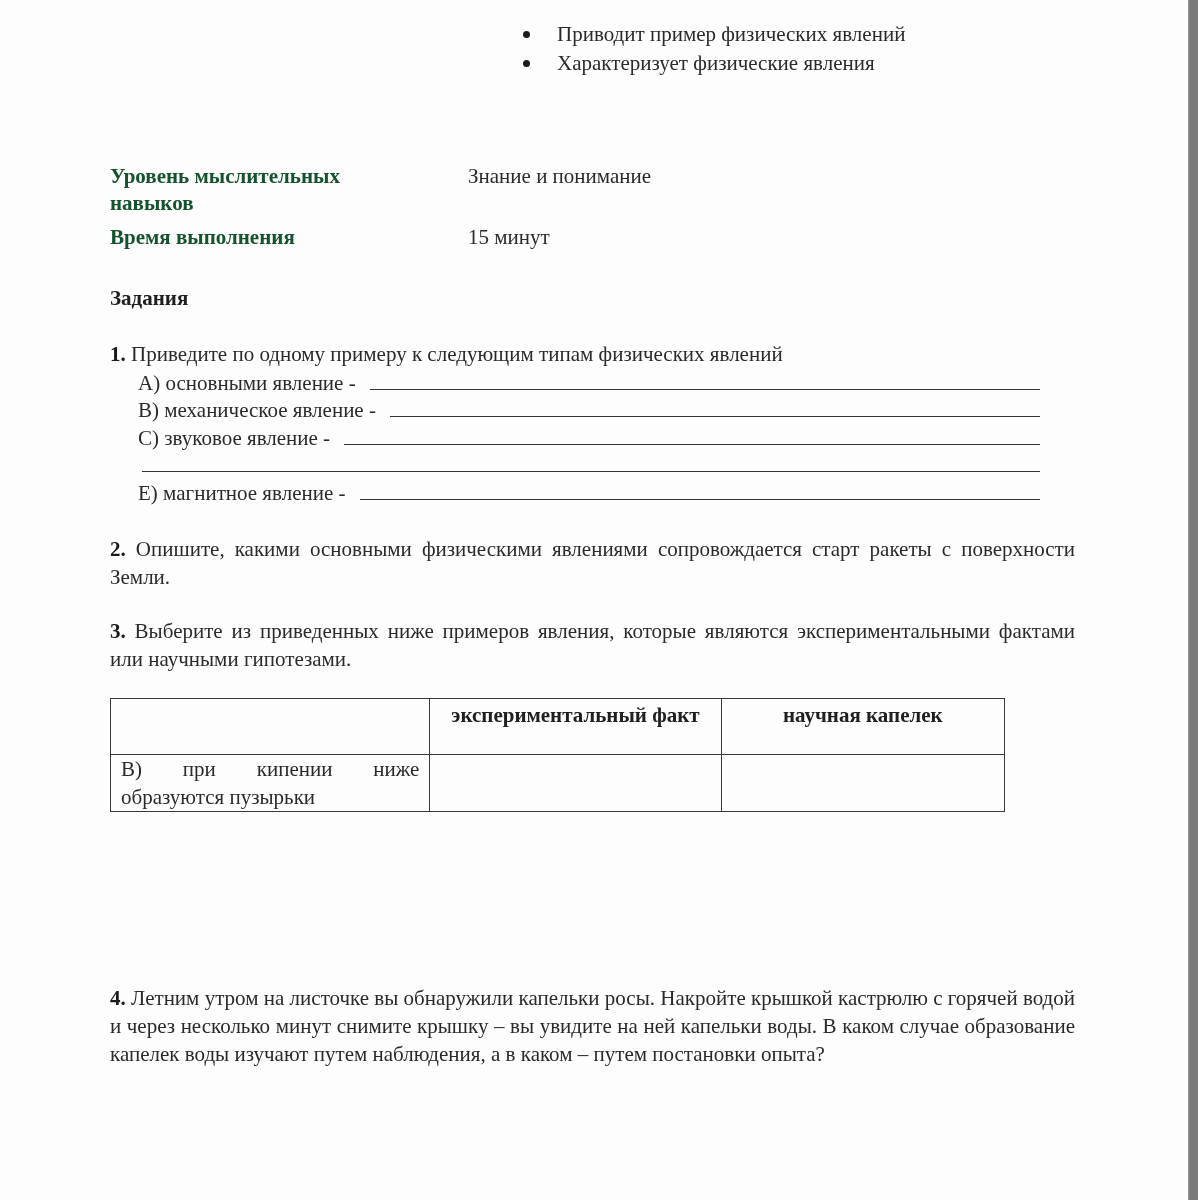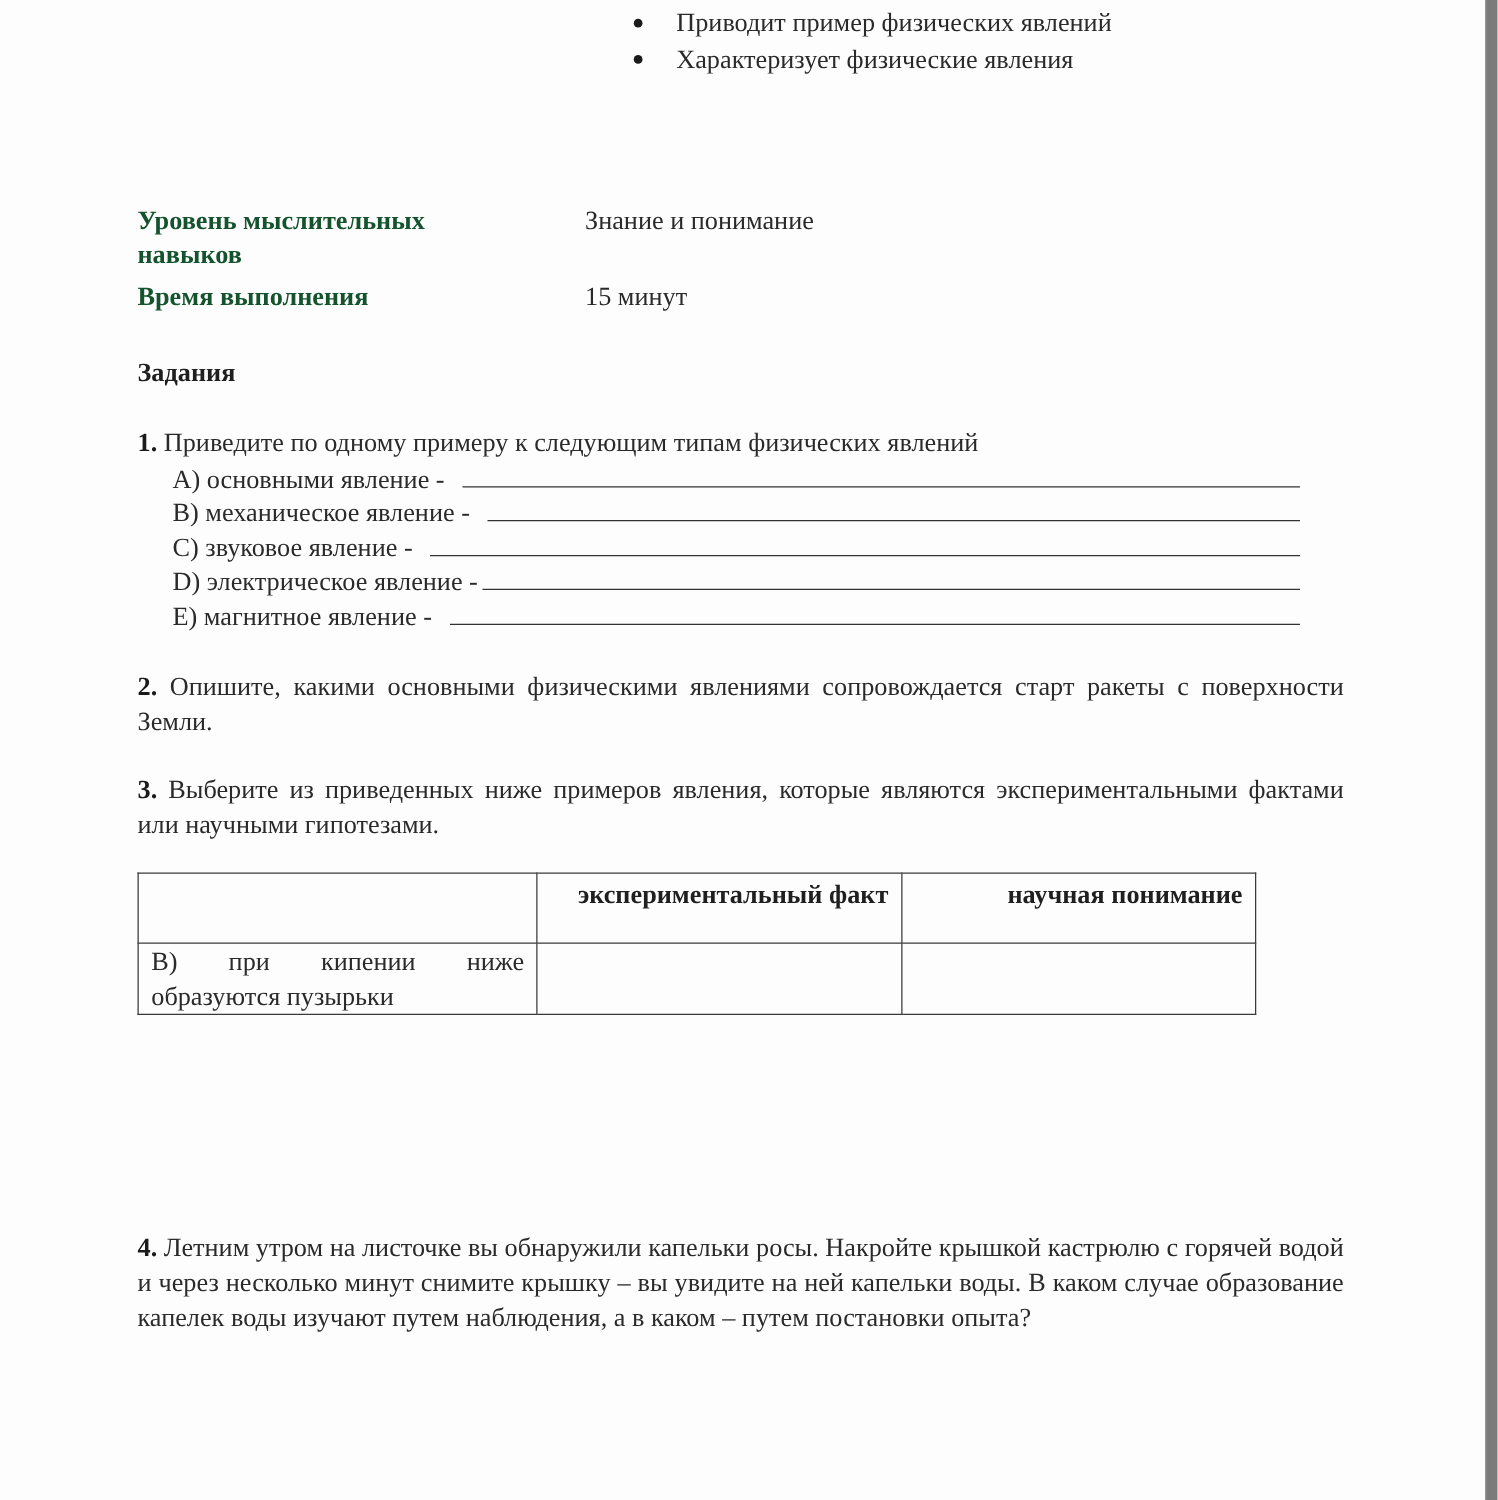--- a/index.html
+++ b/index.html
@@ -9,21 +9,21 @@
       font-family: "Liberation Serif", "DejaVu Serif", serif;
       color: #2a2a2a;
       font-size: 21px;
     }
     .edge-bar {
       position: absolute; left: 1188px; top: 0; width: 10px; height: 1200px;
       background: linear-gradient(to right, #9a9a9a 0px, #7a7a7a 2px, #7c7c7c 100%);
     }
     .bullets {
       position: absolute; left: 505px; top: 4px; width: 560px;
-      margin: 0; padding: 0; list-style: none;
+      margin: 16px; padding: 0; list-style: none;
     }
     .bullets li {
       position: relative; padding-left: 36px; line-height: 29px;
     }
     .bullets li::before {
       content: ""; position: absolute; left: 2px; top: 11px;
       width: 7px; height: 7px; border-radius: 50%; background: #1a1a1a;
     }
     .meta-label {
       position: absolute; left: 110px; font-weight: bold; line-height: 27px;
@@ -47,21 +47,21 @@
       text-align: justify; text-align-last: left;
     }
     table.q3 {
       position: absolute; left: 110px; top: 698px;
       border-collapse: collapse; width: 895px;
     }
     table.q3 td, table.q3 th {
       border: 1.5px solid #3a3a3a; vertical-align: top;
       padding: 0 10px; line-height: 28px;
     }
-    table.q3 th { font-weight: bold; text-align: right; padding-top: 2px; color: #1f1f1f; }
+    table.q3 th { font-weight: bold; text-align: center; padding-top: 2px; color: #1f1f1f; }
     table.q3 .c0 { width: 298px; text-align: justify; text-align-last: left; }
     table.q3 .c1 { width: 270px; }
     table.q3 .c2 { width: 262px; }
     .header-row { height: 56px; }
     .row1 { height: 28px; }
     .row2 { height: 56px; }
   </style>
 </head>
 <body>
 
@@ -90,21 +90,20 @@
   </div>
   <div class="q1-item">
     <span>B) механическое явление -</span>
     <span class="blank"></span>
   </div>
   <div class="q1-item">
     <span>C) звуковое явление -</span>
     <span class="blank"></span>
   </div>
   <div class="q1-item">
-    <span>D) электрическое явление -</span>
     <span class="blank" style="margin-left:4px;"></span>
   </div>
   <div class="q1-item">
     <span>E) магнитное явление -</span>
     <span class="blank"></span>
   </div>
 </div>
 
 <div class="para" style="top:535px;">
   <span class="num">2.</span>
@@ -114,21 +113,21 @@
 <div class="para" style="top:617px;">
   <span class="num">3.</span>
   <span>Выберите из приведенных ниже примеров явления, которые являются экспериментальными фактами или научными гипотезами.</span>
 </div>
 
 <table class="q3">
   <tbody>
       <tr class="header-row">
     <th class="c0"></th>
     <th class="c1">экспериментальный факт</th>
-    <th class="c2">научная понимание</th>
+    <th class="c2">научная капелек</th>
   </tr>
   <tr class="row2">
     <td class="c0">B) при кипении ниже образуются пузырьки</td>
     <td></td>
     <td></td>
   </tr>
 </tbody>
   </table>
 
 <div class="para" style="top:984px;">

